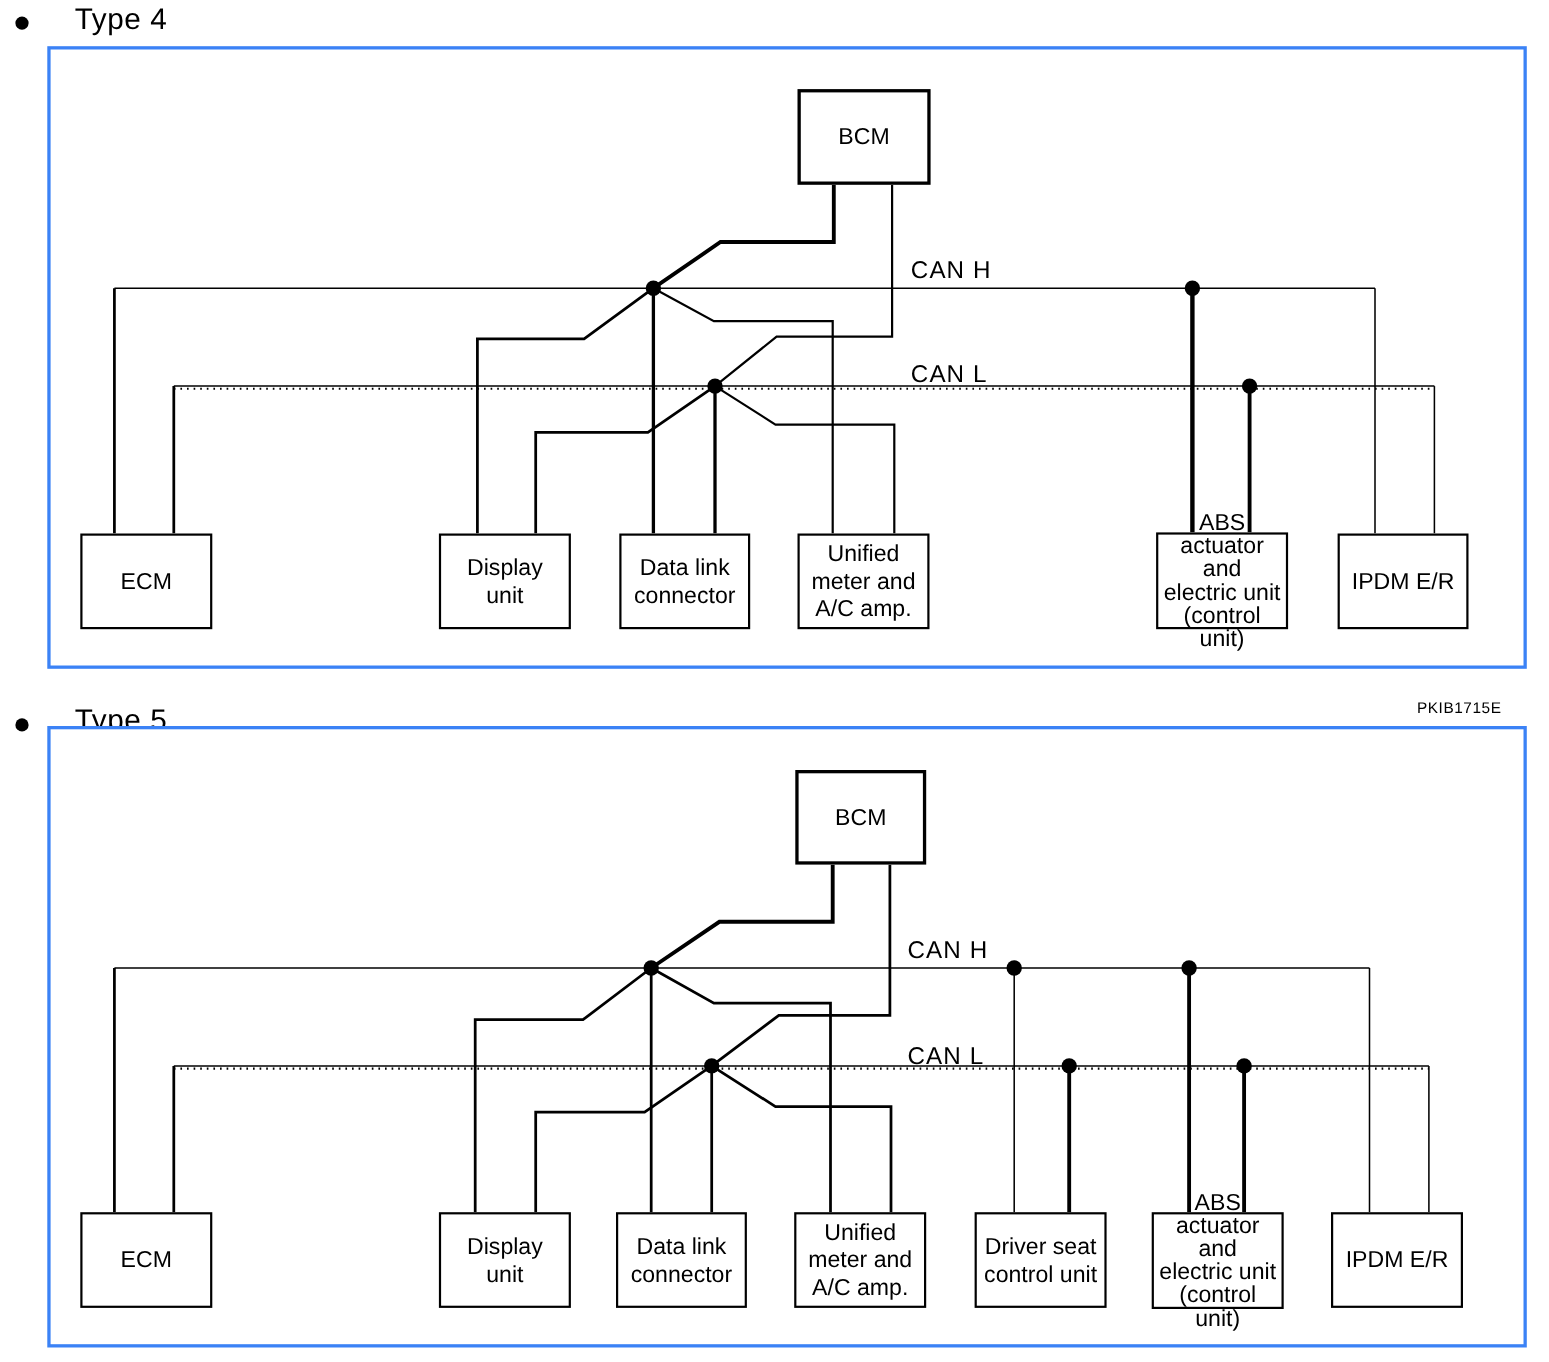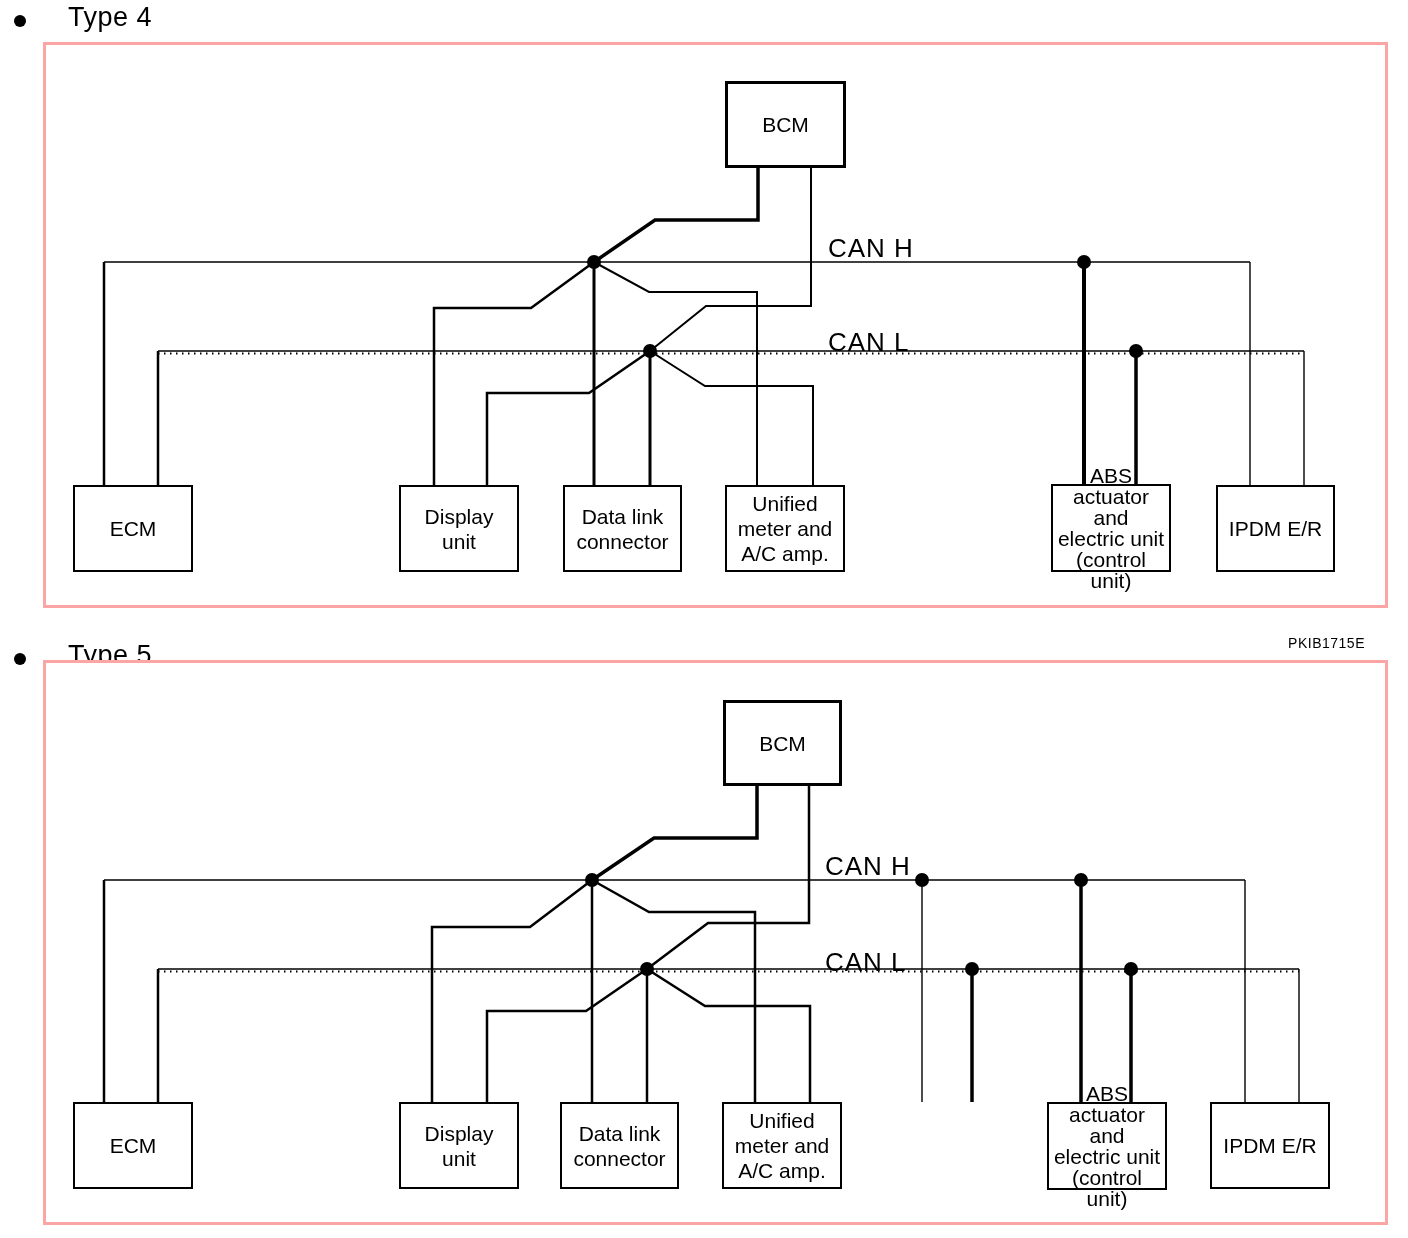--- a/index.html
+++ b/index.html
@@ -1,28 +1,28 @@
 <!DOCTYPE html>
 <html><head>
 <meta charset="utf-8">
 <style>
   html,body{margin:0;padding:0;background:#fff;}
   .page{position:relative;width:1408px;height:1238px;background:#ffffff;overflow:hidden;
         font-family:"Liberation Sans",sans-serif;color:#000;}
   .type-row{position:absolute;left:14px;display:flex;align-items:center;}
   .bullet{width:12px;height:12px;border-radius:50%;background:#000;display:inline-block;margin-top:6px;}
   .type-label{font-size:27px;margin-left:42px;letter-spacing:0.5px;}
-  .frame{position:absolute;border:3px solid #fca5a5;background:#fff;box-sizing:border-box;}
+  .frame{position:absolute;border:3px solid #3b82f6;background:#fff;box-sizing:border-box;}
   .frame svg{position:absolute;left:0;top:0;}
   .cbox{position:absolute;border:2px solid #000;background:#fff;box-sizing:border-box;
         display:flex;align-items:center;justify-content:center;text-align:center;}
   .cbox.bcm{border-width:3px;}
   .cbox-label{font-size:21px;line-height:25px;white-space:pre-line;}
   .cbox-label.tight{line-height:21px;}
-  .bus-label{position:absolute;font-size:26px;letter-spacing:1px;}
+  .bus-label{position:absolute;font-size:22px;letter-spacing:1px;}
   .code-label{position:absolute;font-size:14px;letter-spacing:0.5px;margin-top:44px;}
 </style>
 </head>
 <body>
 
 <div class="page">
 
   <div class="type-row" style="top:2px">
     <span class="bullet"></span>
     <span class="type-label">Type 4</span>
@@ -130,20 +130,24 @@
       </div>
       <div class="cbox" style="left: 514px; top: 439px; width: 119px; height: 87px;">
         <span class="cbox-label">Data link
 connector</span>
       </div>
       <div class="cbox" style="left: 676px; top: 439px; width: 120px; height: 87px;">
         <span class="cbox-label">Unified
 meter and
 A/C amp.</span>
       </div>
+      <div class="cbox" style="left: 840px; top: 439px; width: 120px; height: 87px;">
+        <span class="cbox-label">Driver seat
+control unit</span>
+      </div>
       <div class="cbox" style="left: 1001px; top: 439px; width: 120px; height: 88px;">
         <span class="cbox-label tight">ABS
 actuator and
 electric unit
 (control unit)</span>
       </div>
       <div class="cbox" style="left: 1164px; top: 439px; width: 120px; height: 87px;">
         <span class="cbox-label">IPDM E/R</span>
       </div>
       <span class="bus-label" style="left: 779px; top: 188px;">CAN H</span>

